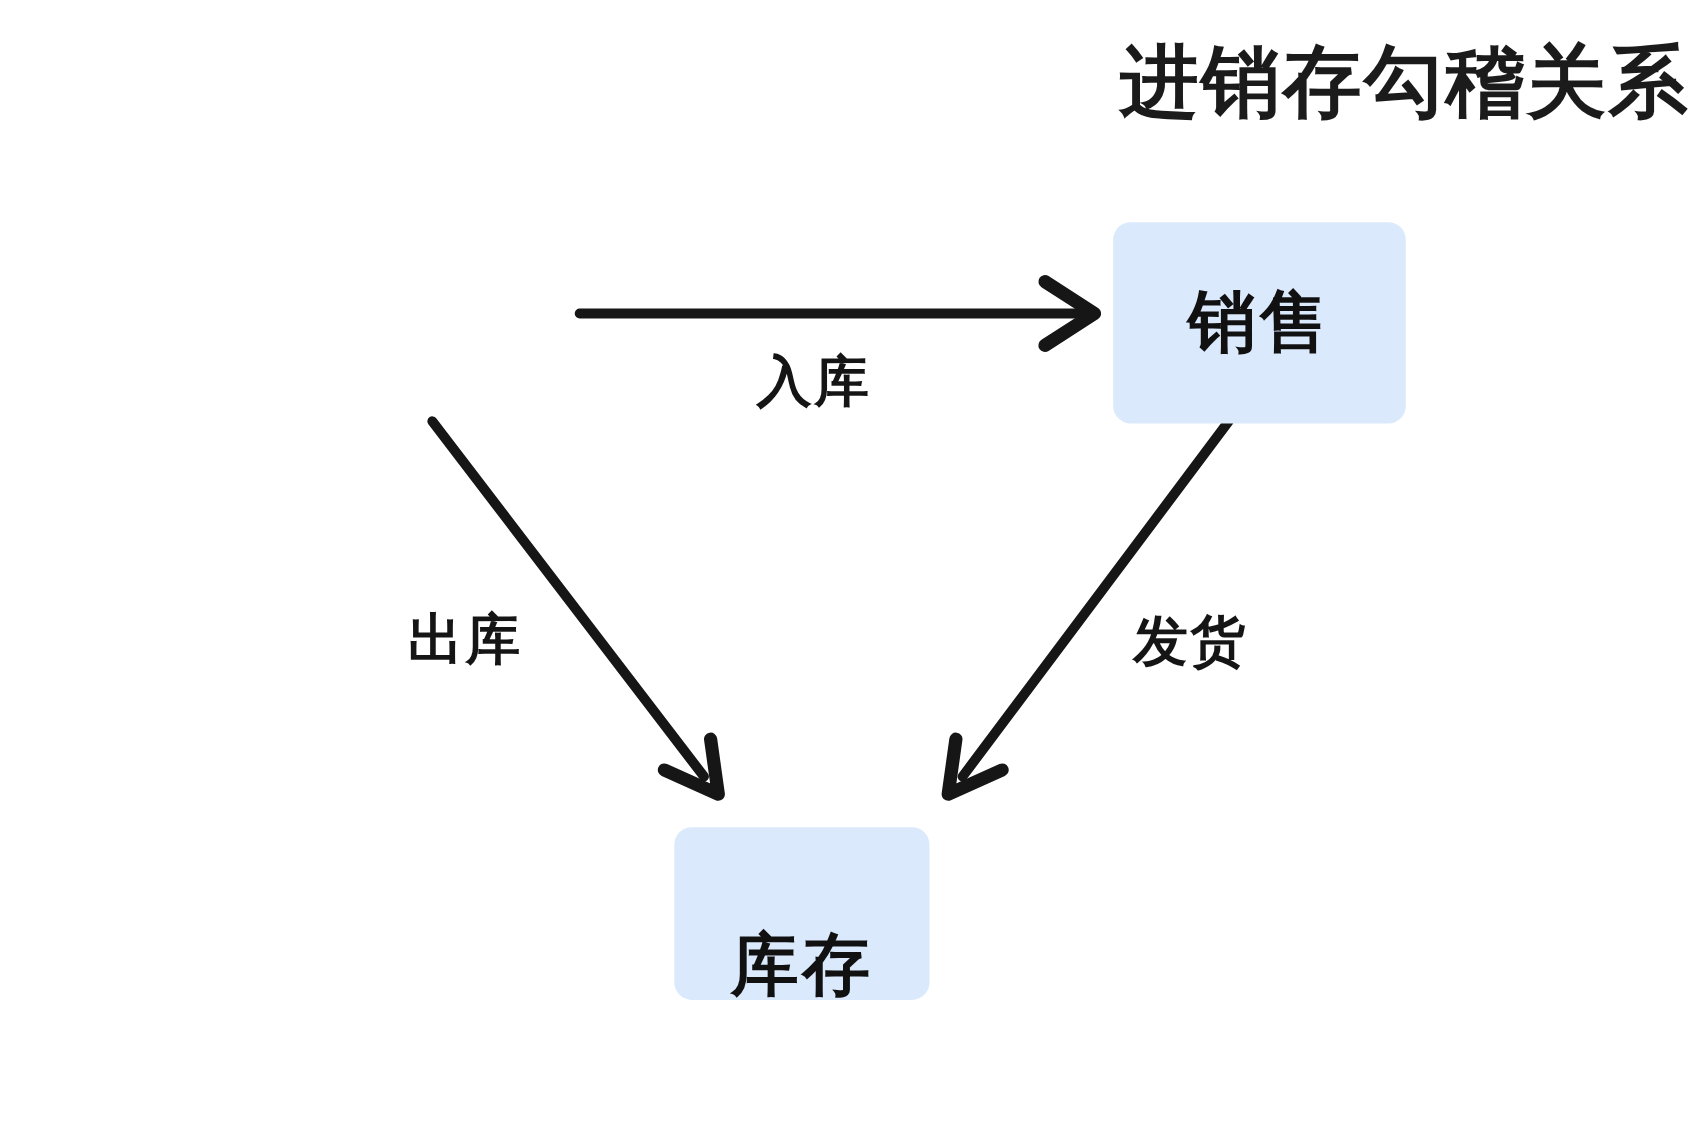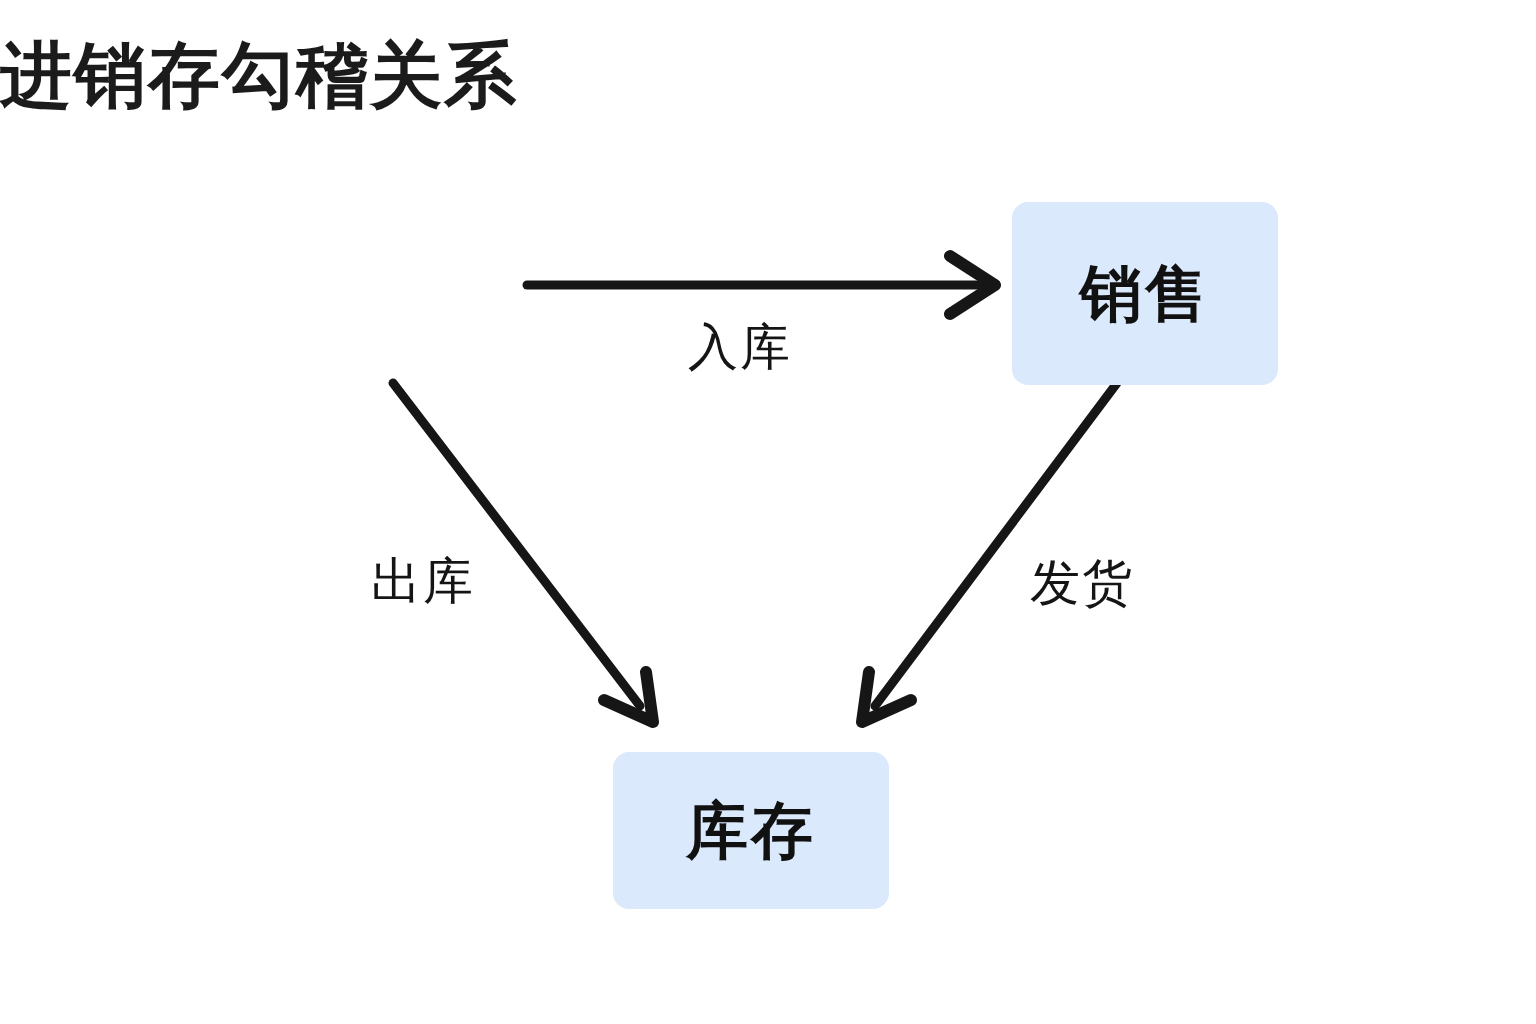--- a/index.html
+++ b/index.html
@@ -18,21 +18,21 @@
     position: relative;
     width: 1536px;
     height: 1024px;
     background: #ffffff;
   }
   .diagram-title {
     position: absolute;
     left: 0;
     top: 36px;
     width: 1536px;
-    text-align: left;
+    text-align: right;
     font-size: 72px;
     font-weight: 700;
     color: #1b1b1b;
     letter-spacing: 2px;
     line-height: 1.1;
     white-space: nowrap;
   }
   .node {
     position: absolute;
     background: #dbe9fc;
@@ -58,35 +58,36 @@
   }
   #node-sales {
     left: 1012px;
     top: 202px;
     width: 266px;
     height: 183px;
   }
   #node-inventory {
     left: 613px;
     top: 752px;
-    width: 276px;
+    width: 232px;
     height: 157px;
+    align-items: flex-end;
   }
   #edges {
     position: absolute;
     left: 0;
     top: 0;
     width: 1536px;
     height: 1024px;
     pointer-events: none;
   }
   .edge-label {
     position: absolute;
     font-size: 50px;
-    font-weight: 400;
+    font-weight: 700;
     color: #151515;
     letter-spacing: 2px;
     white-space: nowrap;
     line-height: 1;
   }
   #edge-label-inbound {
     left: 688px;
     top: 322px;
   }
   #edge-label-outbound {

